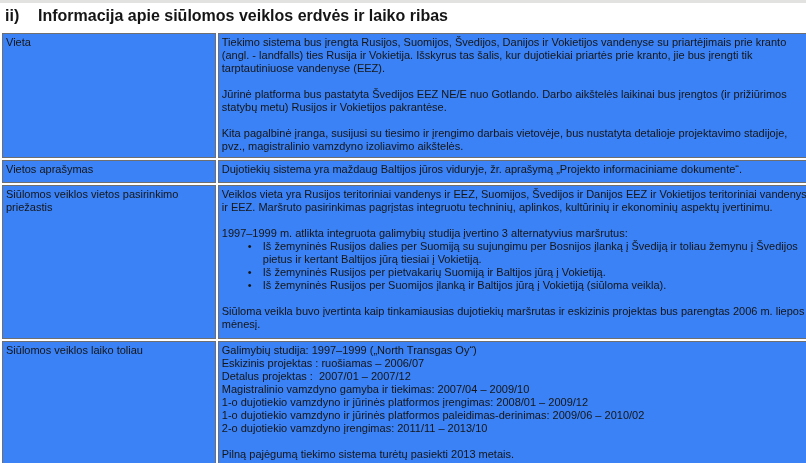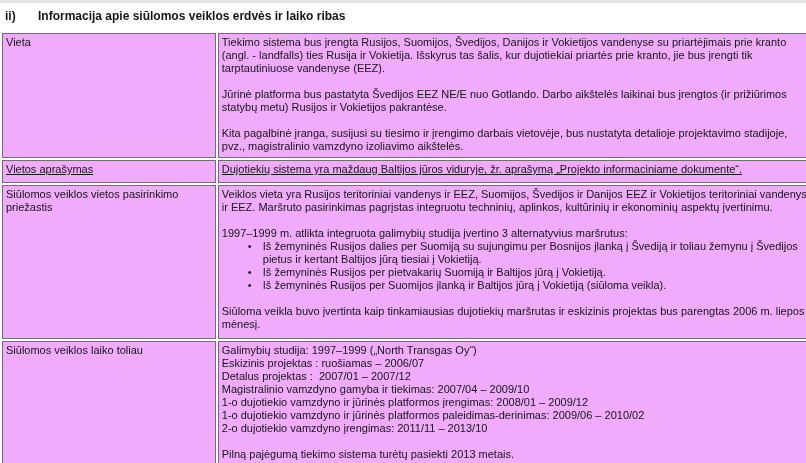--- a/index.html
+++ b/index.html
@@ -4,37 +4,37 @@
 <style>
   html,body{margin:0;padding:0;}
   body{
     width:806px;height:463px;overflow:hidden;position:relative;
     background:#ffffff;color:#151515;
     font-family:"Liberation Sans",sans-serif;
   }
   .top-strip{position:absolute;top:0;left:0;width:806px;height:3px;background:#e2e2e0;}
   .heading{
     box-sizing:border-box;height:31px;padding:9px 0 0 5px;
-    font-size:12px;font-weight:bold;line-height:14px;white-space:nowrap;
+    font-size:16px;font-weight:bold;line-height:14px;white-space:nowrap;
   }
   .heading .num{display:inline-block;width:33px;}
   table.info-table{
     border-collapse:separate;border-spacing:2px;
     table-layout:fixed;width:1083px;
   }
   table.info-table td{
-    border:1px solid #6f6f6f;background:#f0abfc;
+    border:1px solid #6f6f6f;background:#3b82f6;
     vertical-align:top;box-sizing:border-box;
     font-size:11px;line-height:13px;
     padding:2px 4px 4px 3px;
     overflow:hidden;
   }
   td.label-cell{padding-left:4px;}
   tr:nth-child(1) td{height:125px;}
-  tr:nth-child(2) td{height:23px;text-decoration:underline;}
+  tr:nth-child(2) td{height:23px;}
   tr:nth-child(3) td{height:154px;}
   tr:nth-child(4) td{height:150px;}
   .line{white-space:pre;min-height:13px;}
   .bullet-item{position:relative;padding-left:41px;}
   .bullet-marker{position:absolute;left:26px;top:0;font-size:11px;line-height:13px;}
   .label-text{white-space:normal;}
 </style>
 </head>
 <body>
 

